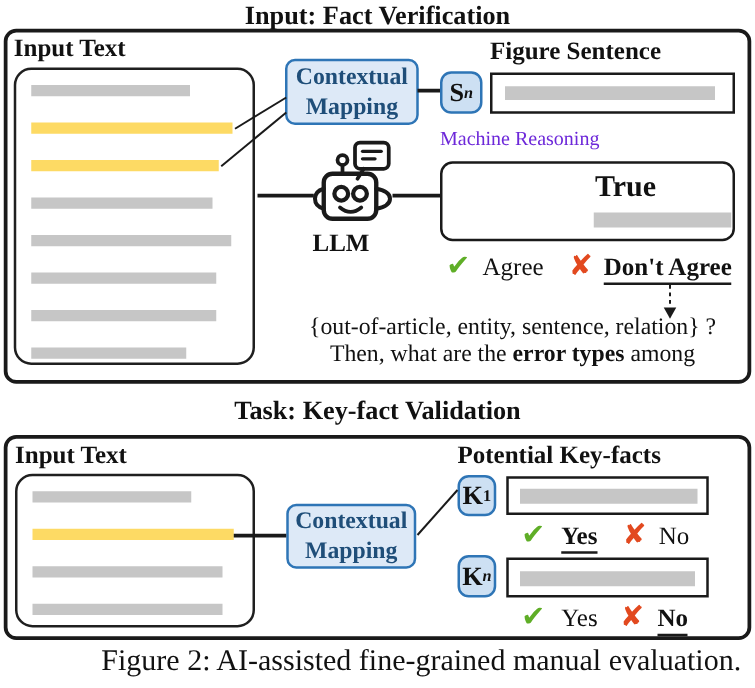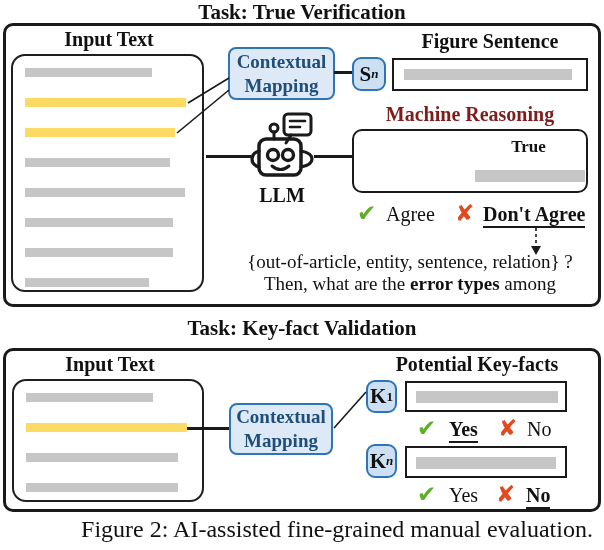--- a/index.html
+++ b/index.html
@@ -2,21 +2,21 @@
 <html><head>
 <meta charset="utf-8">
 <style>
   html,body{margin:0;padding:0;}
   body{
     width:604px;height:550px;position:relative;background:#ffffff;
     font-family:"Liberation Serif","DejaVu Serif",serif;color:#111;
     overflow:hidden;
   }
   .abs{position:absolute;}
-  .ctr{text-align:center;}
+  .ctr{}
   .bold{font-weight:bold;}
   
   .sec-title{font-size:21px;font-weight:bold;width:604px;text-align:center;}
   .panel{border:3px solid #1a1a1a;border-radius:10px;background:#fff;}
   .label{font-size:20px;font-weight:bold;}
   
   .doc{border:2.5px solid #1f1f1f;border-radius:14px;background:#fff;box-sizing:border-box;padding-top:12px;}
   .bar{height:9px;background:#c6c6c6;margin:0 0 21px 12px;}
   .bar.hl{background:#fdda64;}
   
@@ -25,39 +25,39 @@
         line-height:24px;display:flex;flex-direction:column;justify-content:center;box-sizing:border-box;}
   
   .badge{background:#cde0f3;border:2.5px solid #2e75b6;border-radius:9px;
          font-size:21px;font-weight:bold;display:flex;align-items:center;justify-content:center;box-sizing:border-box;}
   .badge sub{font-size:13px;font-weight:bold;line-height:0;}
   .badge sub.italic{font-style:italic;}
   
   .vbox{border:2.5px solid #1a1a1a;background:#fff;box-sizing:border-box;position:absolute;}
   .gbar{position:absolute;background:#c6c6c6;}
   
-  .mr-title{font-size:20px;font-weight:bold;color:#7f1d1d;}
+  .mr-title{font-size:16px;font-weight:normal;color:#6d28d9;}
   .mrbox{border:2.5px solid #1a1a1a;border-radius:10px;background:#fff;box-sizing:border-box;}
   .gpill{background:#e9f6e7;border:2.5px solid #27b24d;border-radius:7px;
          font-size:17px;font-weight:bold;text-align:center;display:flex;align-items:center;justify-content:center;box-sizing:border-box;position:absolute;}
   .icon{font-family:"DejaVu Sans",sans-serif;font-weight:bold;font-size:23px;line-height:1;}
   .check{color:#5fae27;}
   .cross{color:#e2491f;}
   .vote{font-size:20px;}
   .vote.sel{font-weight:bold;border-bottom:2.2px solid #1a1a1a;}
   .hline{position:absolute;height:2.5px;background:#1a1a1a;}
   .question{font-size:19px;line-height:22px;text-align:center;}
   .caption{font-size:24px;width:604px;text-align:center;}
   svg{display:block;}
   .overlay{position:absolute;left:0;top:0;pointer-events:none;}
 </style>
 </head>
 <body>
 
-<div class="abs sec-title" style="top:0;left:0;">Task: True Verification</div>
+<div class="abs sec-title" style="top:0;left:0;">Input: Fact Verification</div>
 
 <div class="abs panel" style="left:3px;top:23px;width:592px;height:278px;"></div>
 
 <div class="abs label ctr" style="left:11px;top:28px;width:196px;">Input Text</div>
 
 <div class="abs doc" style="left:11px;top:54px;width:193px;height:238px;" id="doc1">
     <div class="bar" style="width: 127px;"></div>
     <div class="bar hl" style="width: 161px;"></div>
     <div class="bar hl" style="width: 150px;"></div>
     <div class="bar" style="width: 145px;"></div>
@@ -81,21 +81,21 @@
 
 <div class="abs label ctr" style="left:392px;top:30px;width:196px;">Figure Sentence</div>
 
 <div class="vbox" style="left:392px;top:58px;width:196px;height:33px;">
   <div class="gbar" style="left:10px;top:9px;width:168px;height:11px;"></div>
 </div>
 
 <div class="abs mr-title ctr" style="left:352px;top:103px;width:236px;">Machine Reasoning</div>
 
 <div class="abs mrbox" style="left:352px;top:129px;width:236px;height:64px;">
-  <div class="abs bold ctr" style="left:122px;top:6px;width:105px;font-size:17px;">True</div>
+  <div class="abs bold ctr" style="left:122px;top:6px;width:105px;font-size:24px;">True</div>
   <div class="gbar" style="left:121px;top:39px;width:110px;height:12px;"></div>
 </div>
 
 <svg class="abs" style="left:250px;top:112px;" width="64" height="72" viewBox="0 0 64 72">
   <g fill="none" stroke="#1a1a1a" stroke-width="3" stroke-linecap="round" stroke-linejoin="round">
     <rect x="34" y="2" width="27" height="21" rx="4"></rect>
     <path d="M41 23 L36 31"></path>
     <path d="M40 9 H55" stroke-width="2.6"></path>
     <path d="M40 15 H50" stroke-width="2.6"></path>
     <circle cx="24" cy="16" r="4"></circle>

